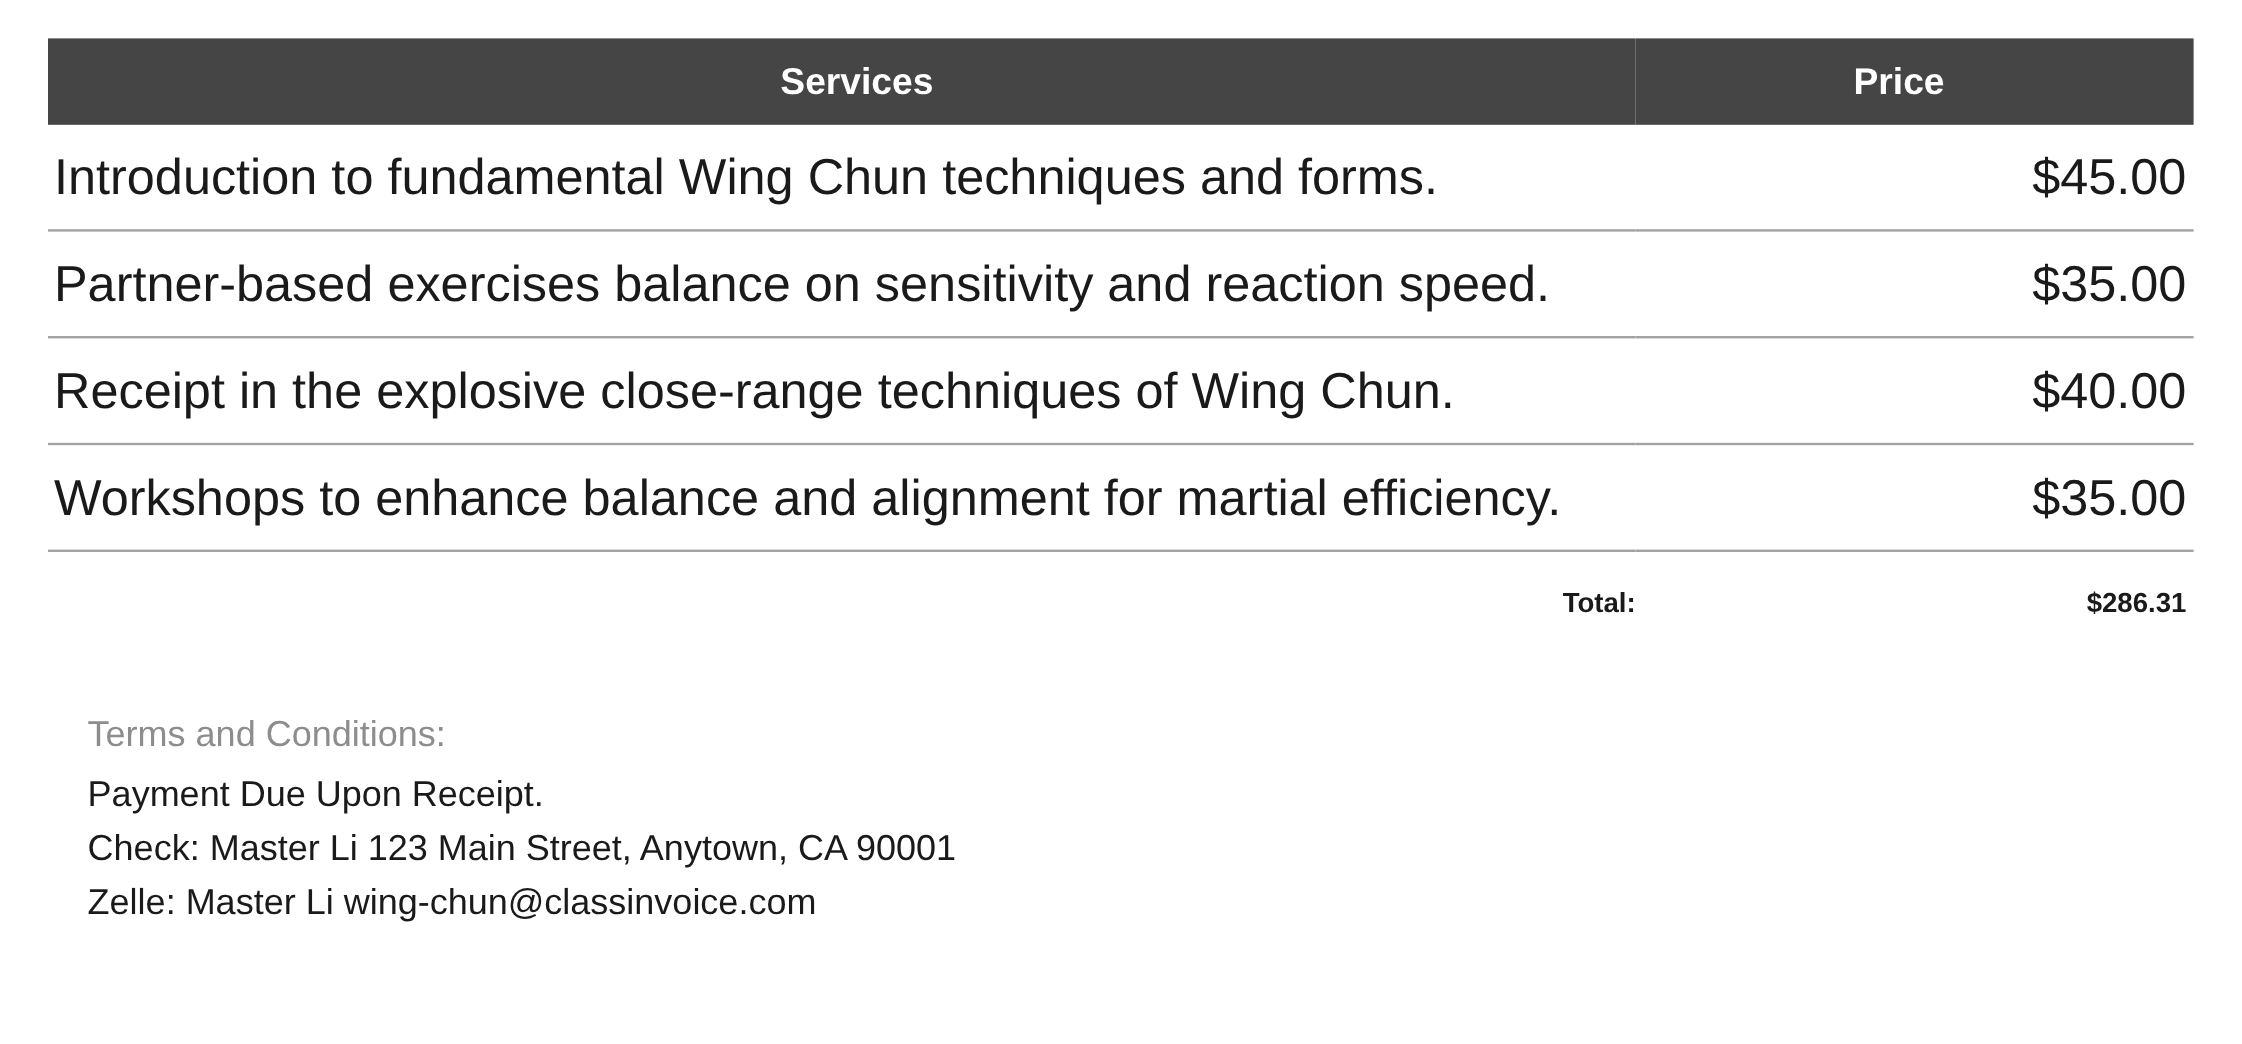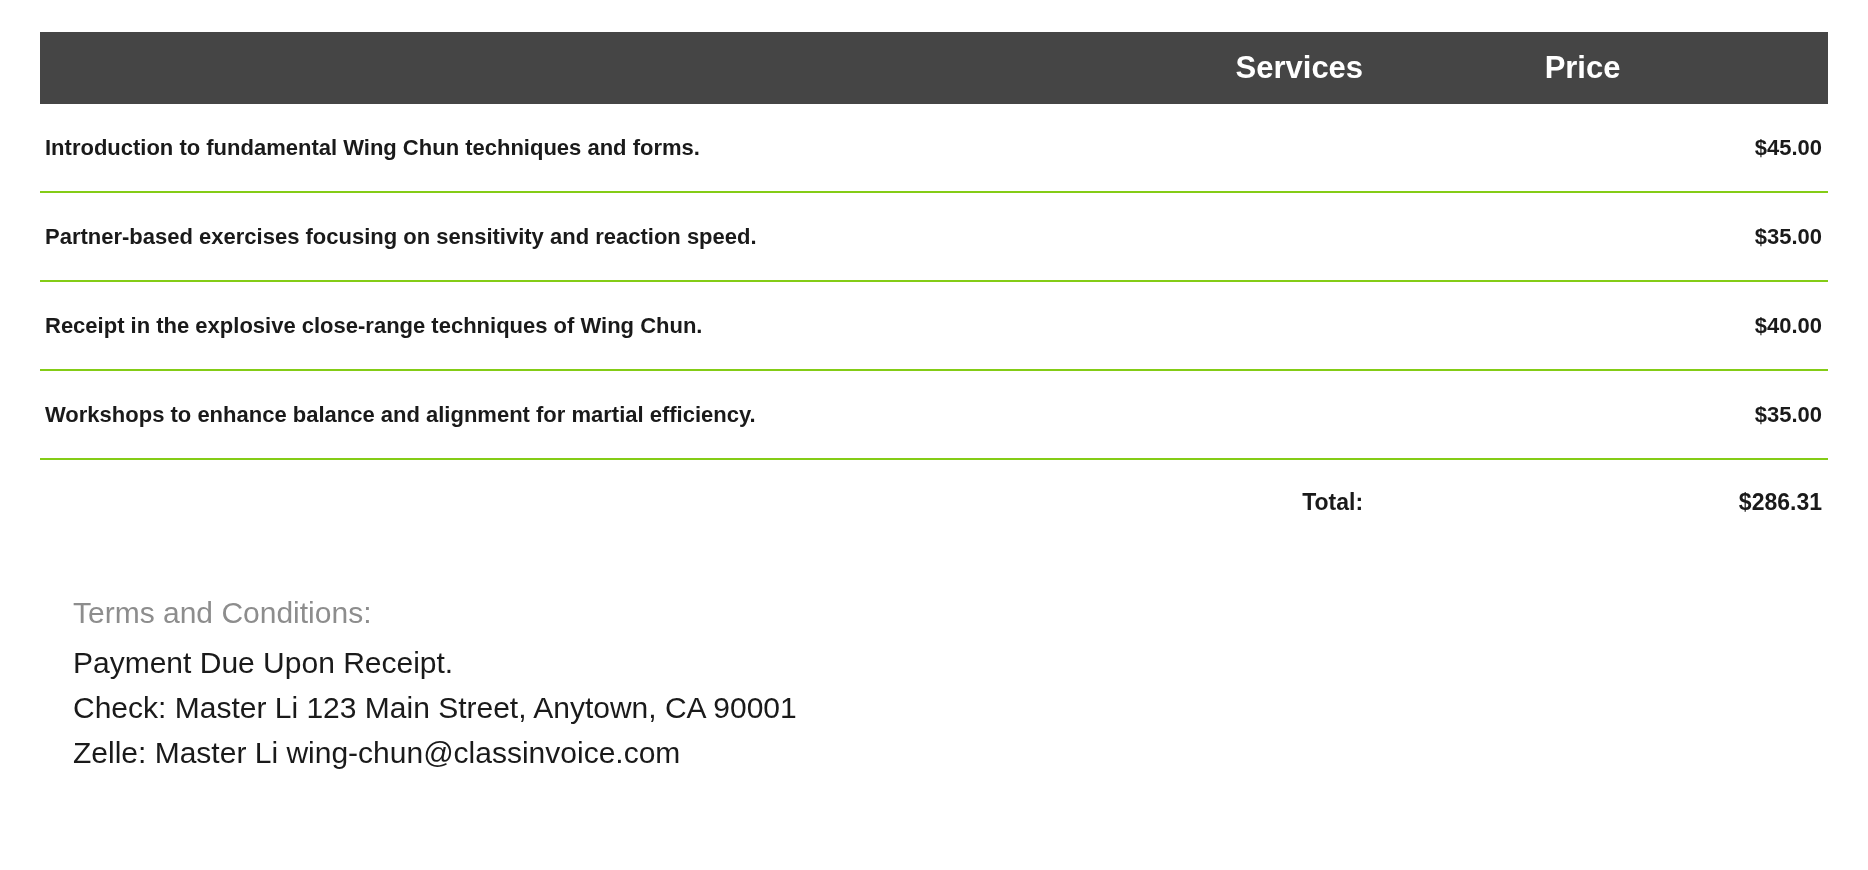--- a/index.html
+++ b/index.html
@@ -36,34 +36,34 @@
     background: #454545;
   }
   thead th {
     color: #ffffff;
     font-size: 31px;
     font-weight: bold;
     height: 72px;
     vertical-align: middle;
   }
   th.col-service {
-    text-align: right;
+    text-align: center;
     padding-left: 25px;
   }
   th.col-price {
     text-align: center;
     padding-right: 26px;
     margin-top: 12px;
   }
   tbody td {
-    font-size: 22px;
-    font-weight: bold;
+    font-size: 42px;
+    font-weight: normal;
     height: 87px;
     vertical-align: middle;
-    border-bottom: 2px solid #84cc16;
+    border-bottom: 2px solid #a3a3a3;
     color: #1a1a1a;
   }
   tbody td.service-cell {
     text-align: left;
     padding-left: 5px;
   }
   tbody td.price-cell {
     text-align: right;
     padding-right: 6px;
     white-space: nowrap;
@@ -115,21 +115,21 @@
         <th class="col-service">Services</th>
         <th class="col-price">Price</th>
       </tr>
     </thead>
     <tbody>
       <tr>
         <td class="service-cell">Introduction to fundamental Wing Chun techniques and forms.</td>
         <td class="price-cell">$45.00</td>
       </tr>
       <tr>
-        <td class="service-cell">Partner-based exercises focusing on sensitivity and reaction speed.</td>
+        <td class="service-cell">Partner-based exercises balance on sensitivity and reaction speed.</td>
         <td class="price-cell">$35.00</td>
       </tr>
       <tr>
         <td class="service-cell">Receipt in the explosive close-range techniques of Wing Chun.</td>
         <td class="price-cell">$40.00</td>
       </tr>
       <tr>
         <td class="service-cell">Workshops to enhance balance and alignment for martial efficiency.</td>
         <td class="price-cell">$35.00</td>
       </tr>

